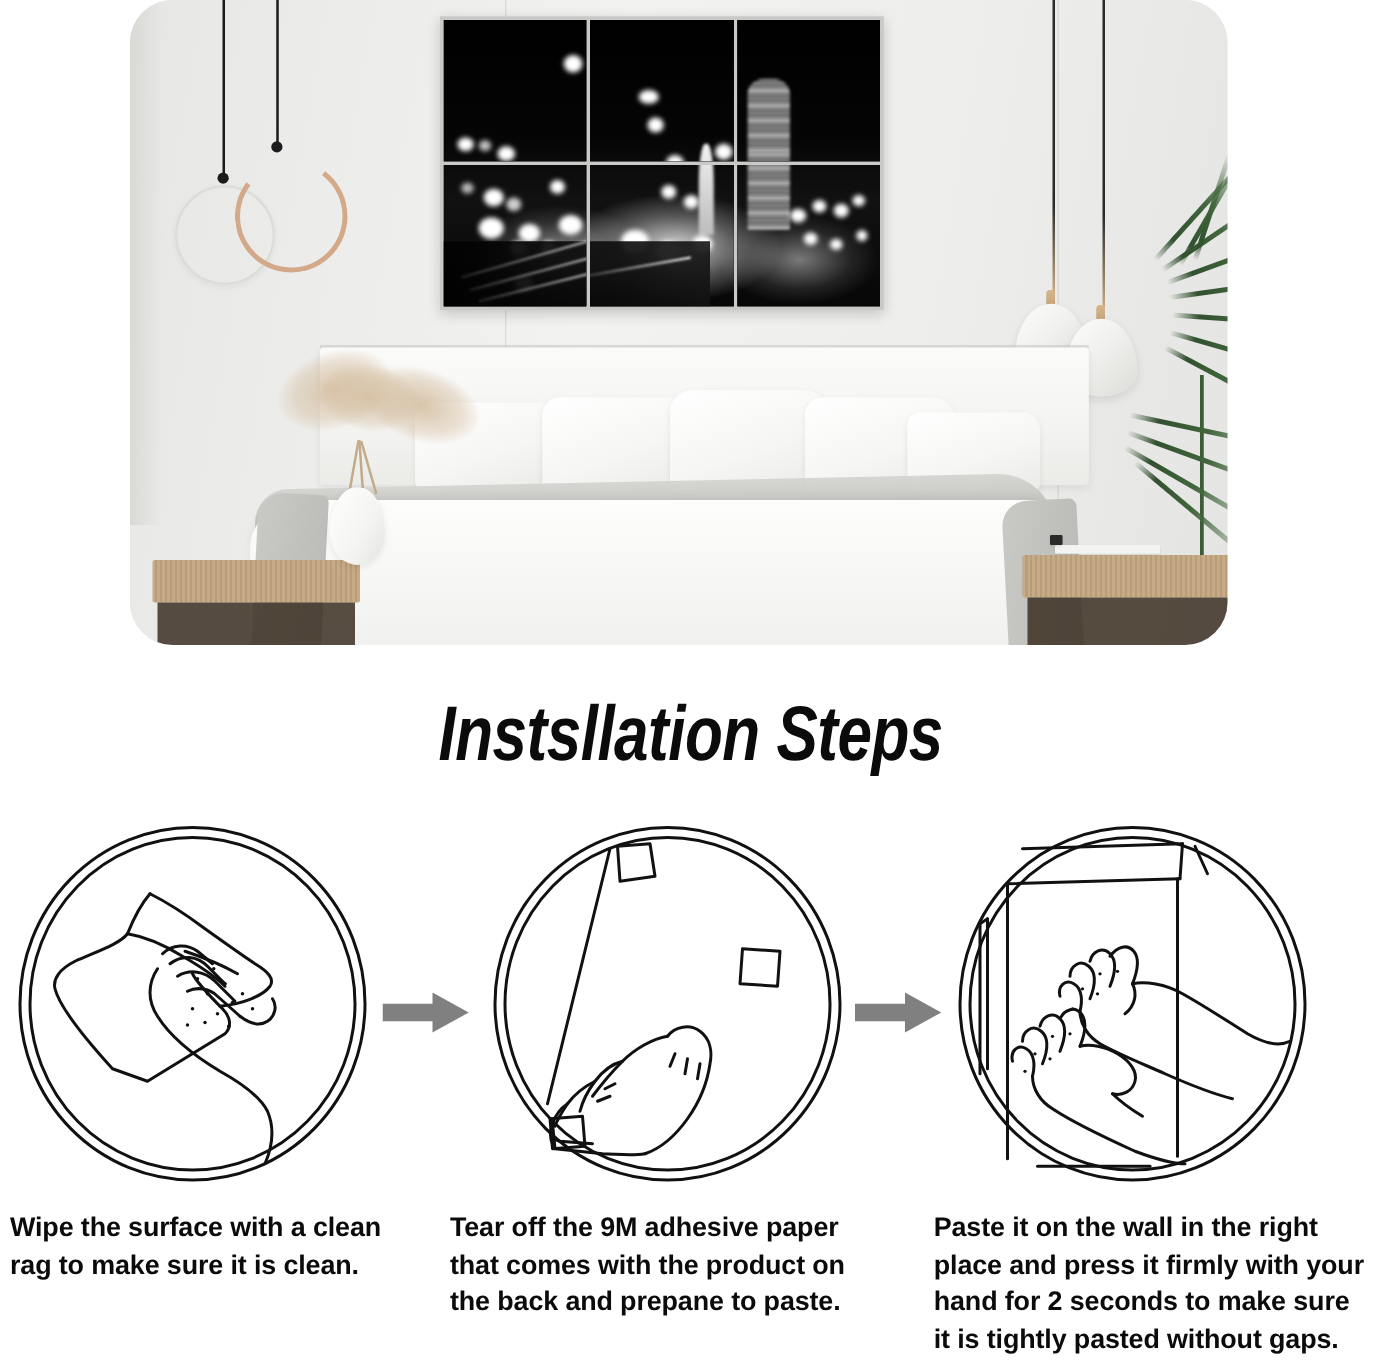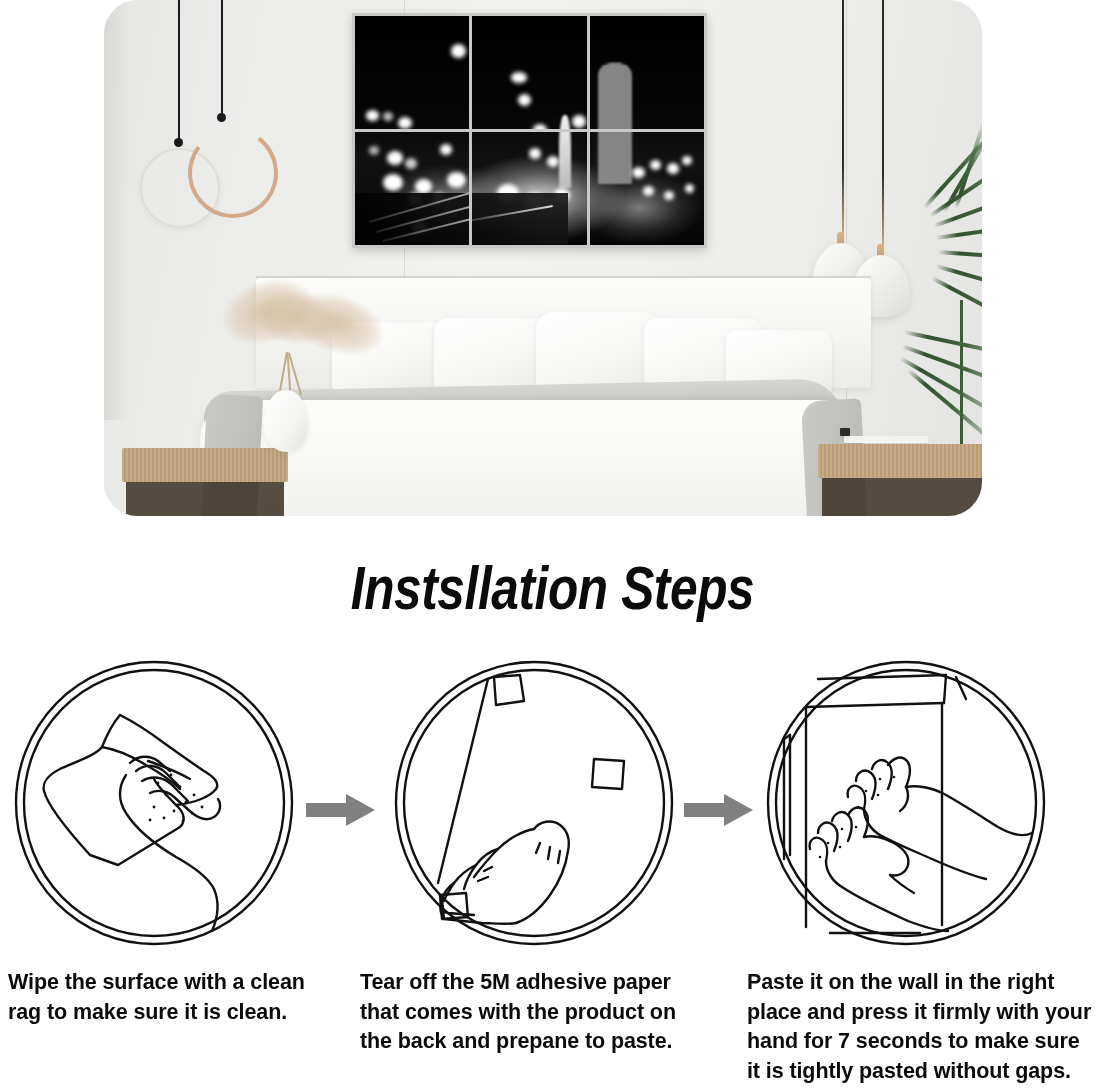--- a/index.html
+++ b/index.html
@@ -629,19 +629,19 @@
           <circle cx="80" cy="192" r="1.3"></circle>
             <circle cx="60" cy="202" r="1.3"></circle>
         </g>
       </svg>
     </div>
   </div>
 </div>
 
 <div class="caption cap-1">Wipe the surface with a clean
 rag to  make sure it is clean.</div>
-<div class="caption cap-2">Tear off the 5M adhesive paper
+<div class="caption cap-2">Tear off the 9M adhesive paper
 that  comes with the product on
 the back and prepane to paste.</div>
 <div class="caption cap-3">Paste it on the wall in the right
 place and press it firmly with your
-hand for 7 seconds to make sure
+hand for 2 seconds to make sure
 it is tightly pasted without gaps.</div>
 
 </body></html>

